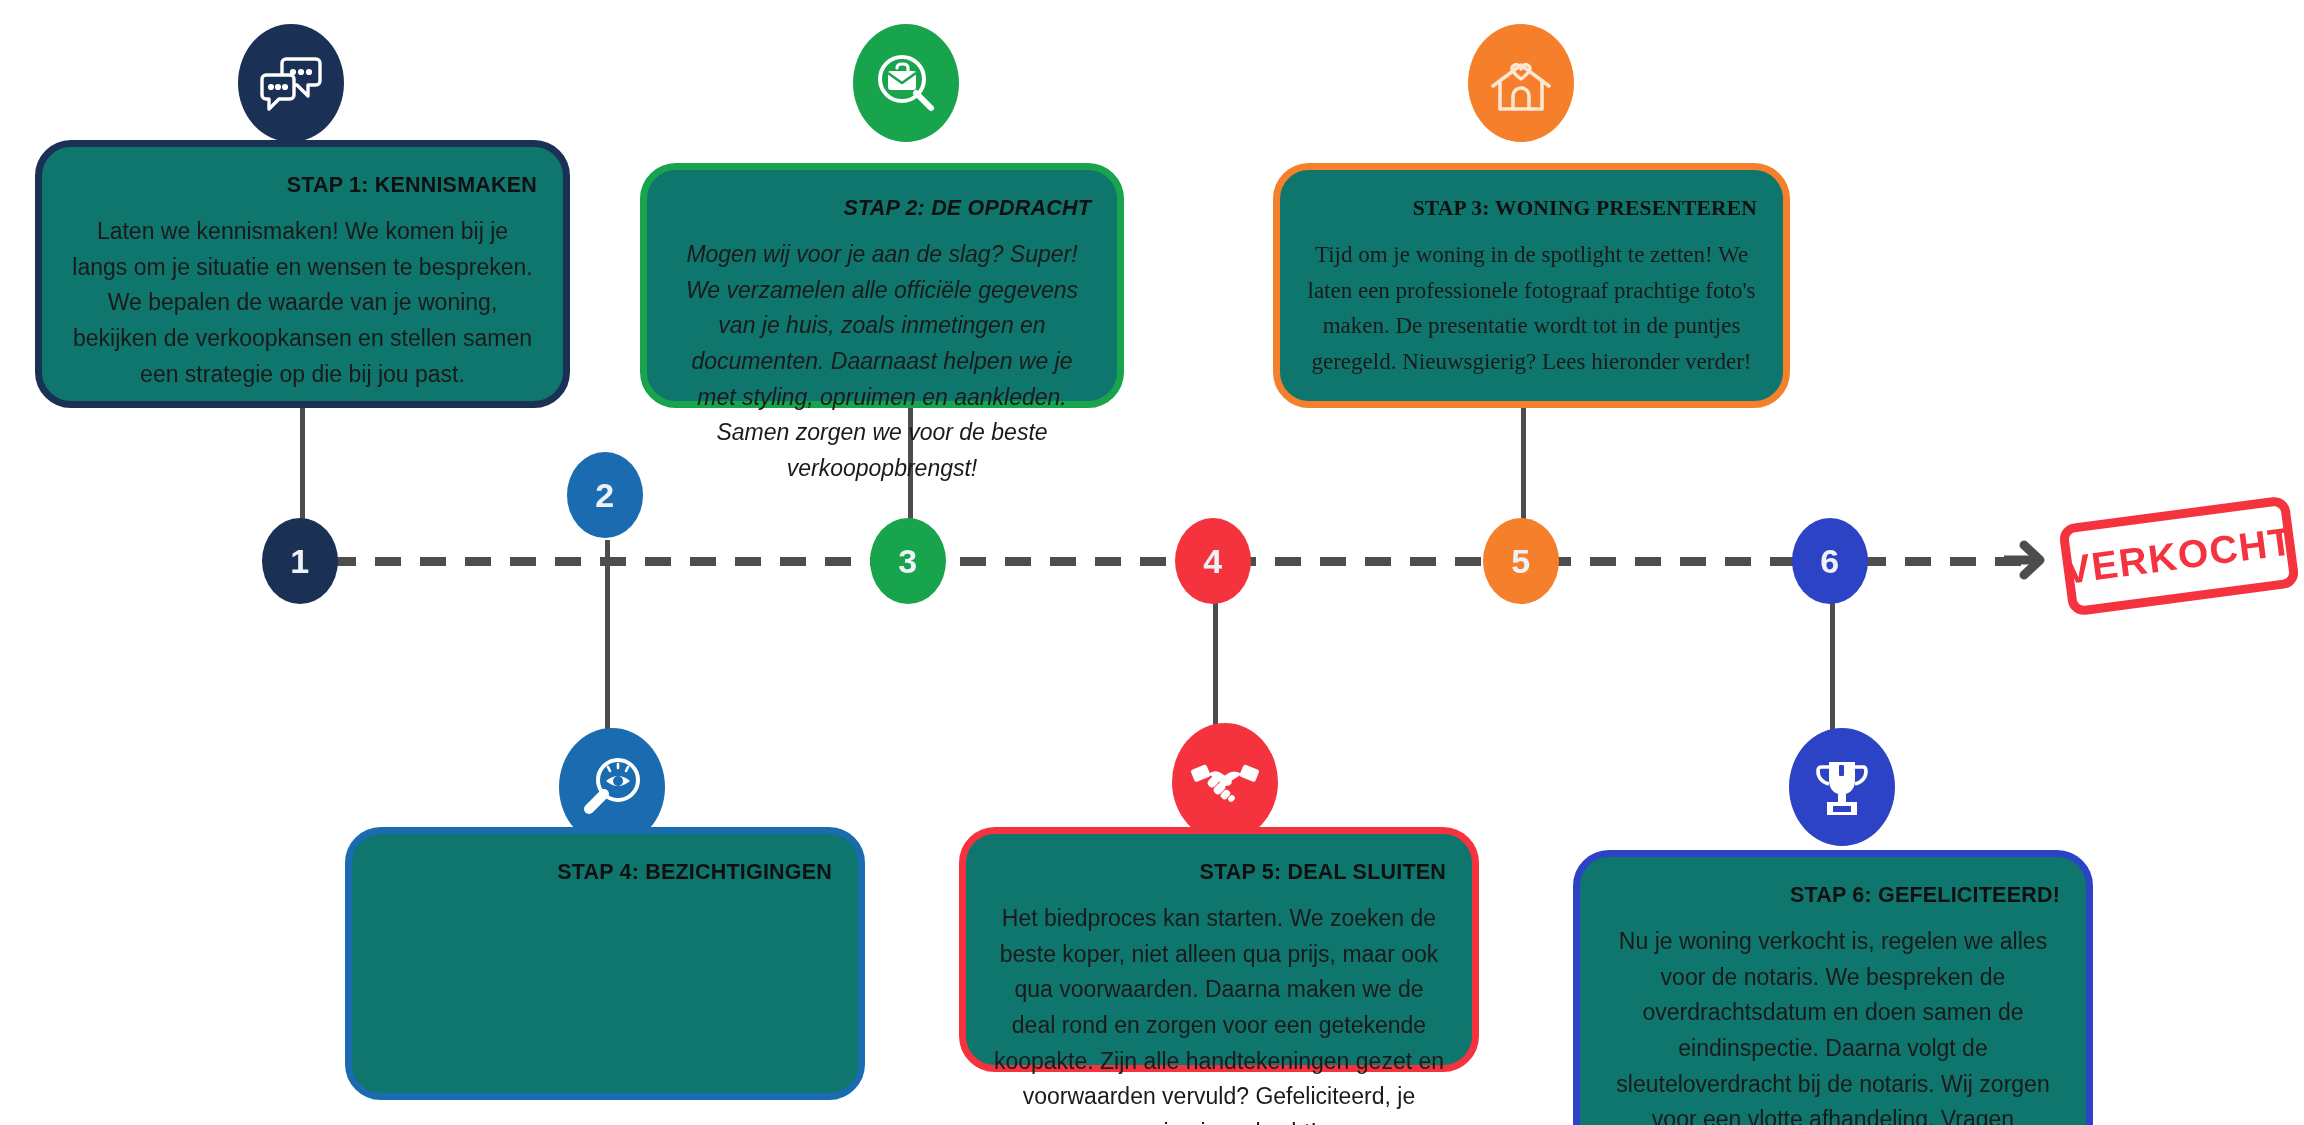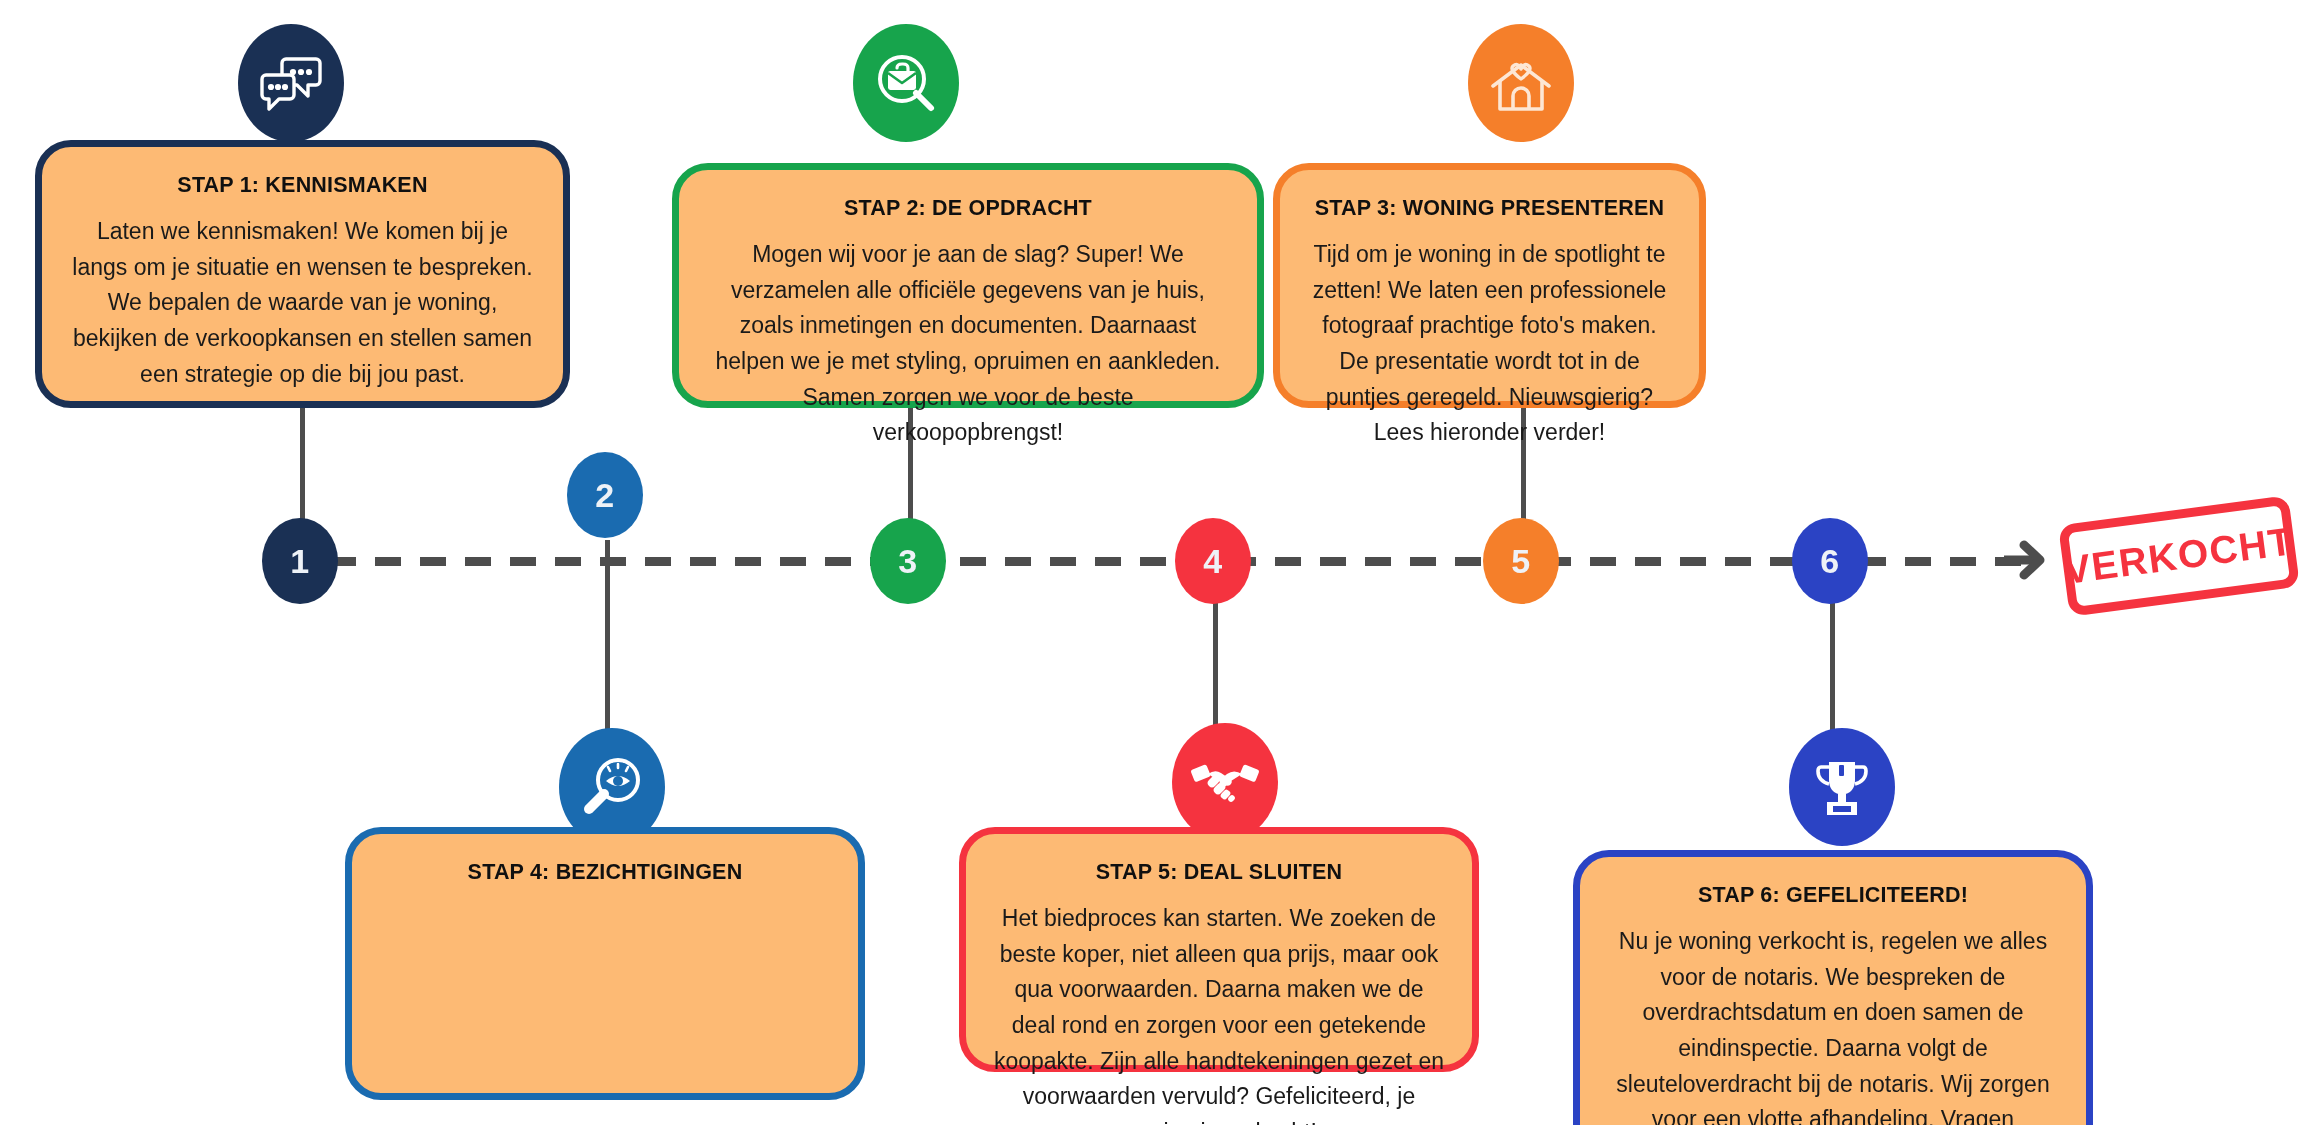--- a/index.html
+++ b/index.html
@@ -39,27 +39,27 @@
     position:absolute;
     width:106px;height:118px;
     border-radius:50%;
     display:flex;align-items:center;justify-content:center;
   }
   .badge svg{display:block;}
 
   
   .card{
     position:absolute;
-    background:#fdba74;
+    background:#0f766e;
     border-style:solid;
     border-width:7px;
     border-radius:36px;
     box-sizing:border-box;
     padding:26px 26px 18px 26px;
-    display:flex;flex-direction:column;align-items:center;
+    display:flex;flex-direction:column;align-items:flex-end;
   }
   .card-title{
     font-size:21.5px;
     font-weight:bold;
     color:#101010;
     letter-spacing:0.2px;
     text-align:center;
     margin-bottom:16px;
     white-space:nowrap;
   }
@@ -194,26 +194,26 @@
 
   <div class="stamp" style="left:2063px;top:510px;width:232px;height:92px;">
     <span>VERKOCHT</span>
   </div>
 
   <div class="card" style="left:35px;top:140px;width:535px;height:268px;border-color:#1a3054;">
     <div class="card-title">STAP 1: KENNISMAKEN</div>
     <div class="card-body">Laten we kennismaken! We komen bij je langs om je situatie en wensen te bespreken. We bepalen de waarde van je woning, bekijken de verkoopkansen en stellen samen een strategie op die bij jou past.</div>
   </div>
 
-  <div class="card" style="left:672px;top:163px;width:592px;height:245px;border-color:#17a44c;">
+  <div class="card" style="left:640px;top:163px;width:484px;height:245px;border-color:#17a44c;font-style:italic;">
     <div class="card-title">STAP 2: DE OPDRACHT</div>
     <div class="card-body">Mogen wij voor je aan de slag? Super! We verzamelen alle officiële gegevens van je huis, zoals inmetingen en documenten. Daarnaast helpen we je met styling, opruimen en aankleden. Samen zorgen we voor de beste verkoopopbrengst!</div>
   </div>
 
-  <div class="card" style="left:1273px;top:163px;width:433px;height:245px;border-color:#f57f2a;">
+  <div class="card" style="left:1273px;top:163px;width:517px;height:245px;border-color:#f57f2a;font-family:Liberation Serif, serif;">
     <div class="card-title">STAP 3: WONING PRESENTEREN</div>
     <div class="card-body">Tijd om je woning in de spotlight te zetten! We laten een professionele fotograaf prachtige foto's maken. De presentatie wordt tot in de puntjes geregeld. Nieuwsgierig? Lees hieronder verder!</div>
   </div>
 
   <div class="card" style="left:345px;top:827px;width:520px;height:273px;border-color:#1a6bb0;">
     <div class="card-title">STAP 4: BEZICHTIGINGEN</div>
   </div>
 
   <div class="card" style="left:959px;top:827px;width:520px;height:245px;border-color:#f5333f;">
     <div class="card-title">STAP 5: DEAL SLUITEN</div>

